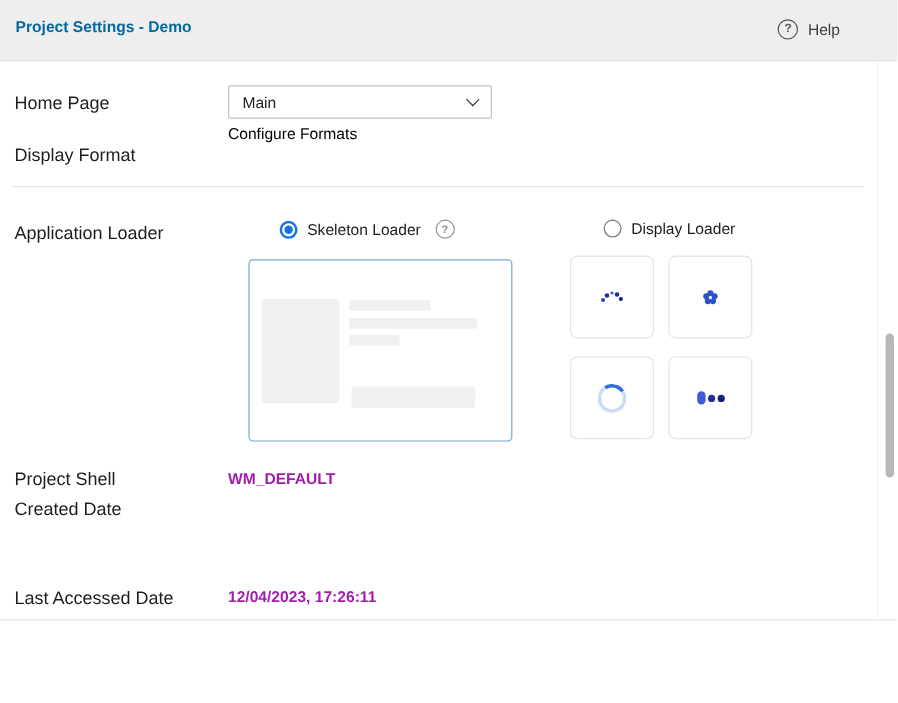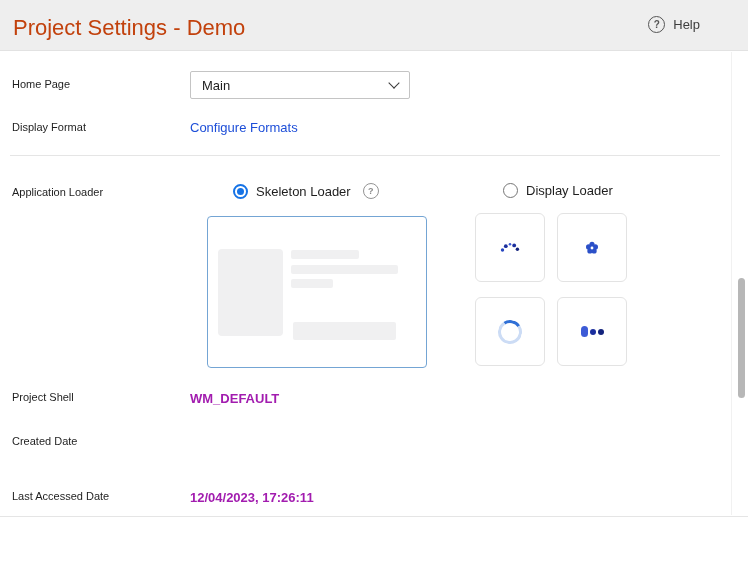--- a/index.html
+++ b/index.html
@@ -3,39 +3,39 @@
 <meta charset="utf-8">
 <style>
   * { margin:0; padding:0; box-sizing:border-box; }
   html,body { background:#ffffff; }
   body { font-family:"Liberation Sans", sans-serif; }
   .page { position:relative; width:748px; height:586px; background:#ffffff; overflow:hidden; }
 
   
   .header { position:absolute; left:0; top:0; width:748px; height:51px; background:#eeeeee;
             border-bottom:1px solid #e2e2e2; display:flex; align-items:center; }
-  .title { position:absolute; left:13px; top:15px; font-size:22px; font-weight:400; color:#c2410c; }
+  .title { position:absolute; left:13px; top:15px; font-size:13px; font-weight:700; color:#0369a1; }
   .help { position:absolute; right:48px; top:16px; display:flex; align-items:center; gap:8px;
           font-size:13px; color:#3d3d3d; cursor:pointer; }
   .q-circle { width:17px; height:17px; border:1.4px solid #555555; border-radius:50%;
               display:flex; align-items:center; justify-content:center;
               font-size:10px; color:#555555; font-weight:700; }
 
   
-  .lbl { position:absolute; left:12px; font-size:11px; color:#1e1e1e; }
+  .lbl { position:absolute; left:12px; font-size:15px; color:#1e1e1e; }
   .val { position:absolute; left:190px; font-size:13px; font-weight:700; color:#a21caf; }
 
   
   .select { position:absolute; left:190px; top:71px; width:220px; height:28px; background:#ffffff;
             border:1px solid #c4c4c4; border-radius:2px; display:flex; align-items:center;
             justify-content:space-between; padding:0 11px; font-size:13px; color:#1e1e1e; cursor:pointer; }
   .chev { width:8px; height:8px; border-right:1.6px solid #3a3a3a; border-bottom:1.6px solid #3a3a3a;
           transform:rotate(45deg); margin-top:-4px; }
 
-  .link { position:absolute; left:190px; top:120px; font-size:13px; color:#1d4ed8; cursor:pointer; }
+  .link { position:absolute; left:190px; top:104px; font-size:13px; color:#000000; cursor:pointer; }
 
   .divider { position:absolute; left:10px; top:155px; width:710px; height:1px; background:#e5e5e5; }
 
   
   .radio-row { position:absolute; top:183px; display:flex; align-items:center; gap:8px;
                font-size:13px; color:#1e1e1e; cursor:pointer;padding-left:43px; }
   .radio-sel { width:15px; height:15px; border:2px solid #1673e6; border-radius:50%;
                display:flex; align-items:center; justify-content:center; background:#fff; }
   .radio-sel .dot { width:7px; height:7px; background:#1673e6; border-radius:50%; }
   .radio-unsel { width:15px; height:15px; border:1.5px solid #767676; border-radius:50%; background:#fff; }
@@ -151,21 +151,21 @@
     <div class="dots-row">
       <span class="pill"></span>
         <span class="d1"></span>
         <span class="d2"></span>
     </div>
   </div>
 
   <div class="lbl" style="top:391px;">Project Shell</div>
   <div class="val" style="top:391px;">WM_DEFAULT</div>
 
-  <div class="lbl" style="top:435px;">Created Date</div>
+  <div class="lbl" style="top:416px;">Created Date</div>
 
   <div class="lbl" style="top:490px;">Last Accessed Date</div>
   <div class="val" style="top:490px;">12/04/2023, 17:26:11</div>
 
   <div class="scroll-track"></div>
   <div class="scroll-thumb"></div>
 
   <div class="footer">
     
     

